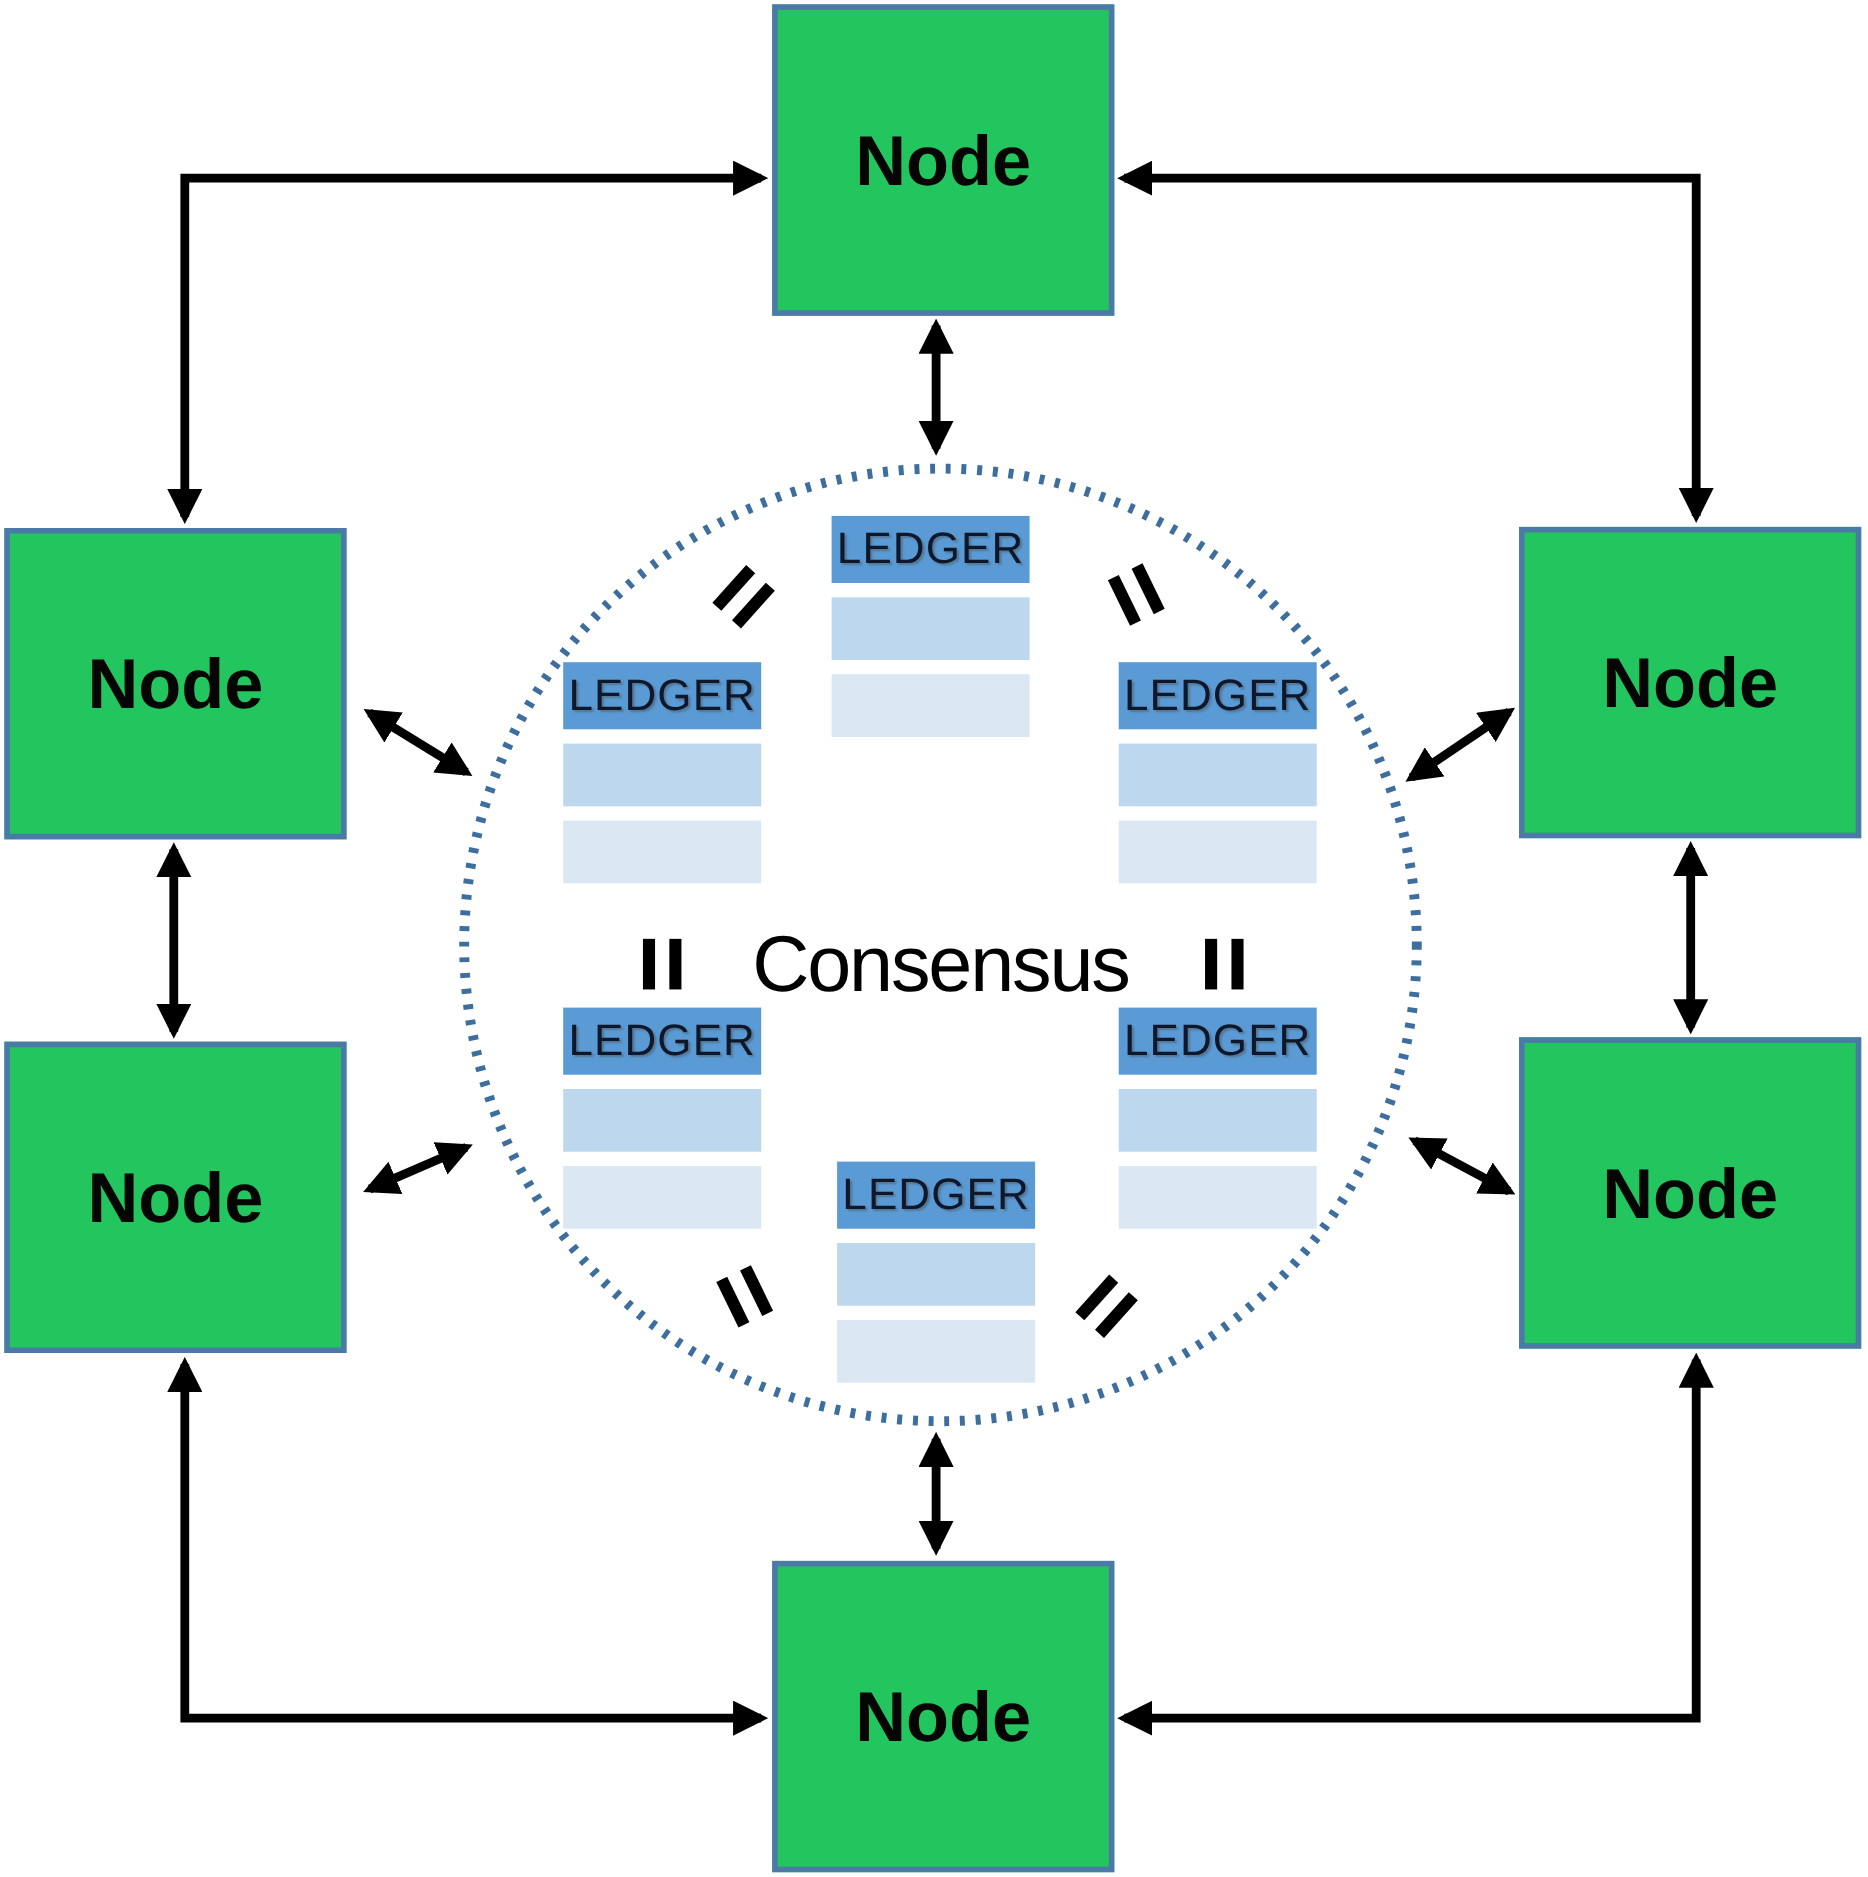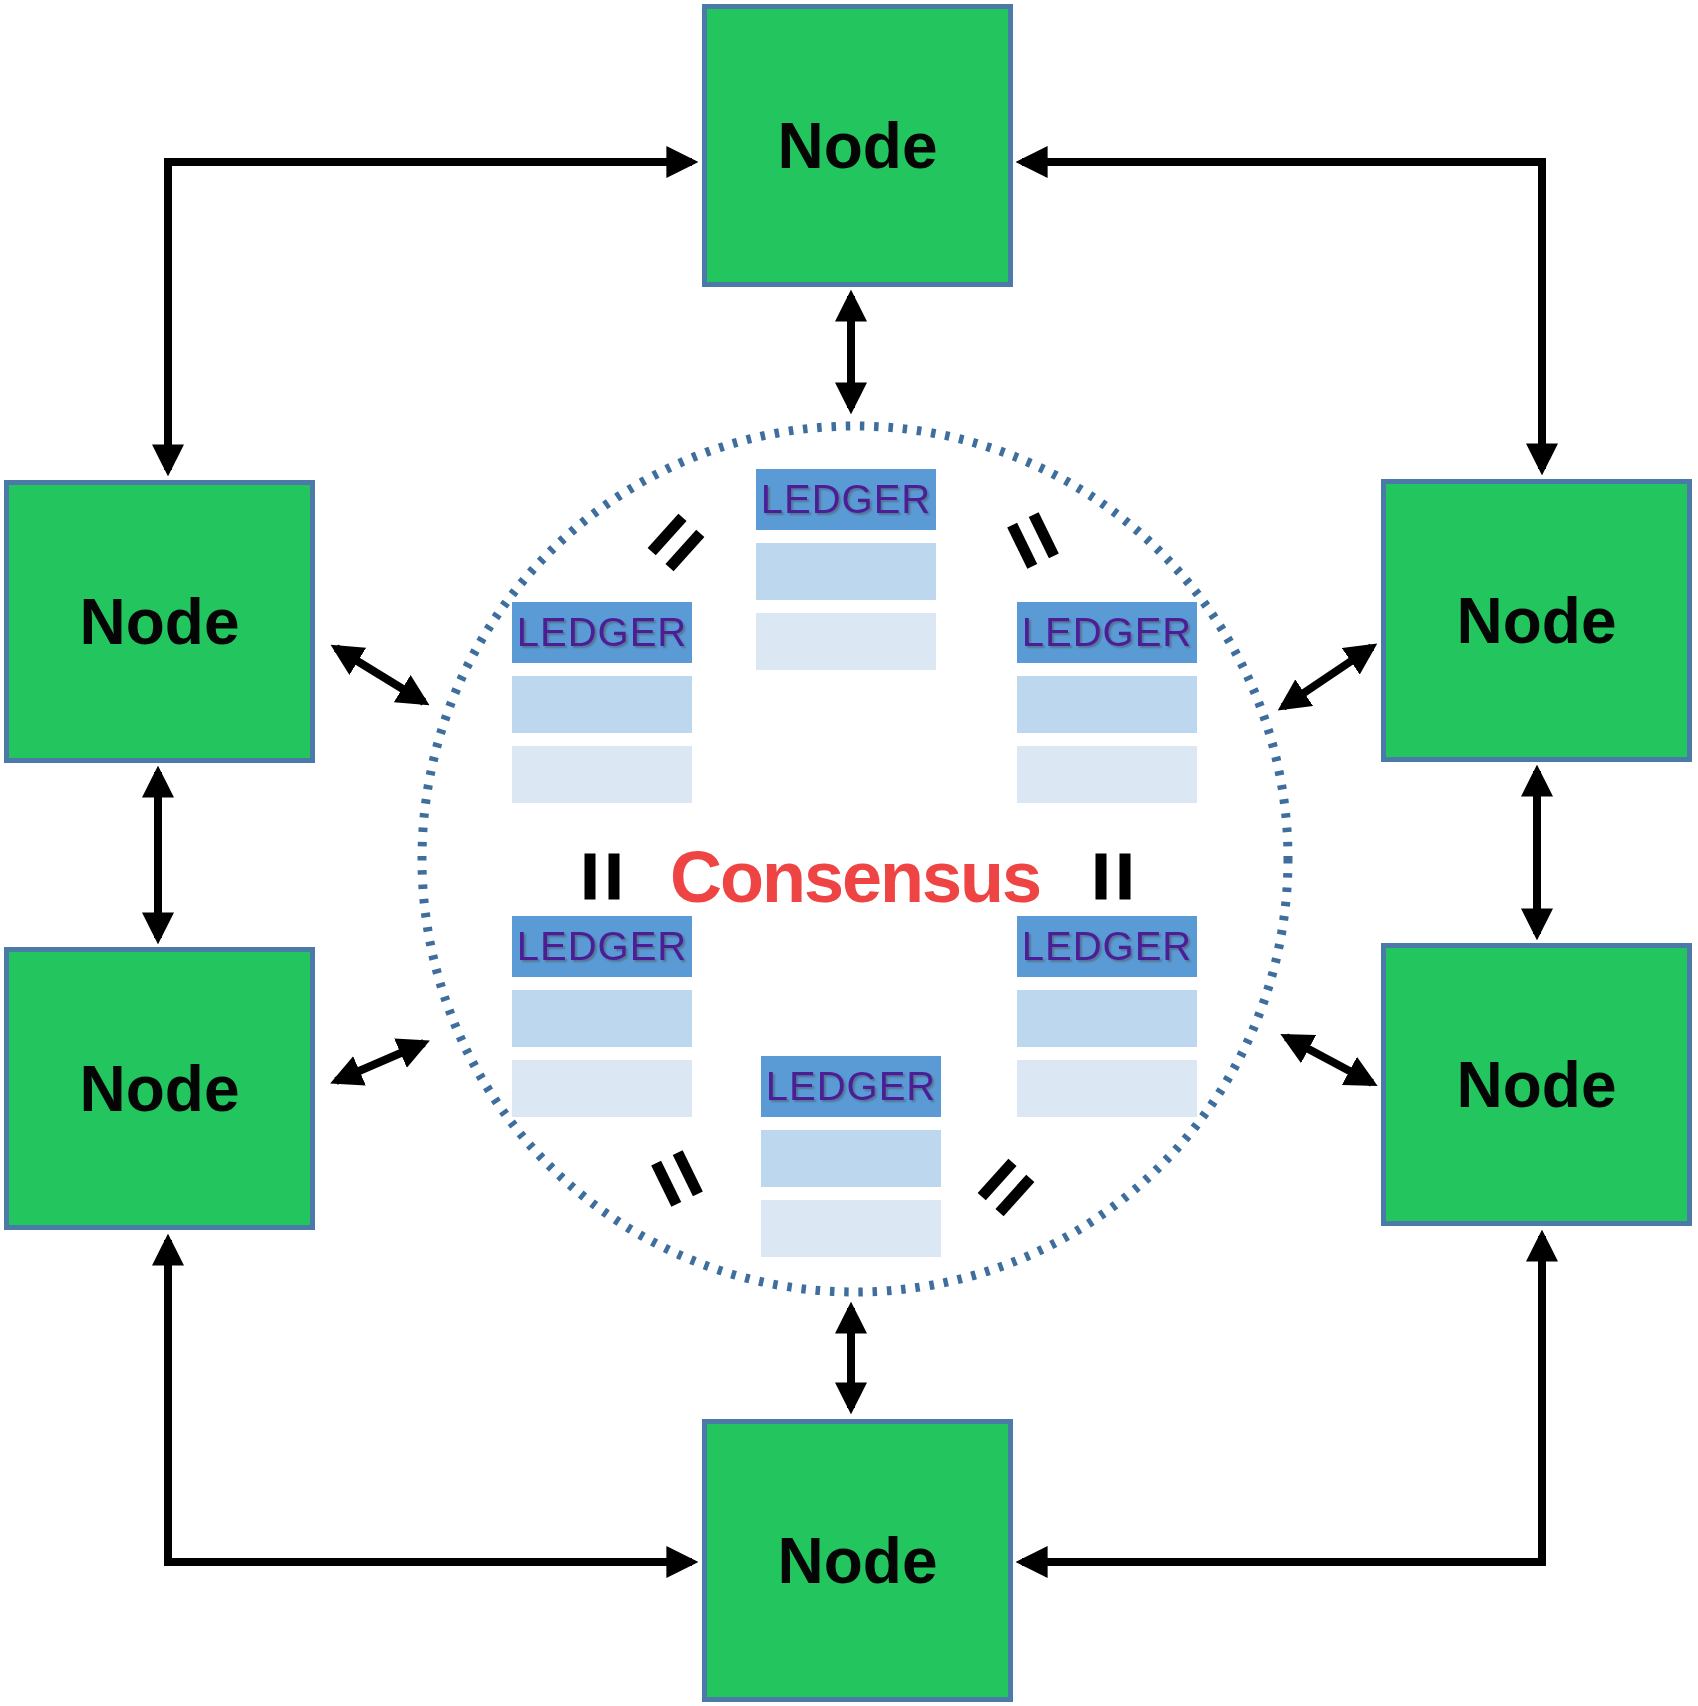--- a/index.html
+++ b/index.html
@@ -18,39 +18,39 @@
   }
   #node-top{left:702px;top:4px;}
   #node-left-upper{left:4px;top:480px;}
   #node-left-lower{left:4px;top:947px;}
   #node-right-upper{left:1381px;top:479px;}
   #node-right-lower{left:1381px;top:943px;}
   #node-bottom{left:702px;top:1419px;}
   
   .ledger{position:absolute;width:180px;}
   .ledger .hdr{
-    height:61px;background:#5b9bd5;color:#4c1d95;
+    height:61px;background:#5b9bd5;color:#0f172a;
     display:flex;align-items:center;justify-content:center;
     font-size:40px;letter-spacing:1px;
     text-shadow:2px 2px 2px rgba(70,70,70,0.45);
   }
   .ledger .row{height:57px;margin-top:13px;}
   .ledger .row.med{background:#bdd7ee;}
   .ledger .row.lt{background:#dbe8f4;}
   #ledger-top{left:756px;top:469px;}
   #ledger-left-upper{left:512px;top:602px;}
   #ledger-right-upper{left:1017px;top:602px;}
   #ledger-left-lower{left:512px;top:916px;}
   #ledger-right-lower{left:1017px;top:916px;}
   #ledger-bottom{left:761px;top:1056px;}
   
   #consensus{
     position:absolute;left:555px;top:833px;width:600px;height:88px;
     display:flex;align-items:center;justify-content:center;
-    font-size:72px;font-weight:bold;color:#ef4444;letter-spacing:-2px;
+    font-size:72px;font-weight:normal;color:#000000;letter-spacing:-2px;
   }
   
   .eq{position:absolute;width:46px;height:35px;}
   .eq .bar{position:absolute;left:0;width:46px;height:11px;background:#000;}
   .eq .bar.b1{top:0;}
   .eq .bar.b2{bottom:0;}
   #eq-tl{left:653px;top:525px;transform:rotate(-48deg);}
   #eq-tr{left:1010px;top:523px;transform:rotate(64deg);}
   #eq-ml{left:579px;top:859px;transform:rotate(90deg);}
   #eq-mr{left:1090px;top:859px;transform:rotate(90deg);}

